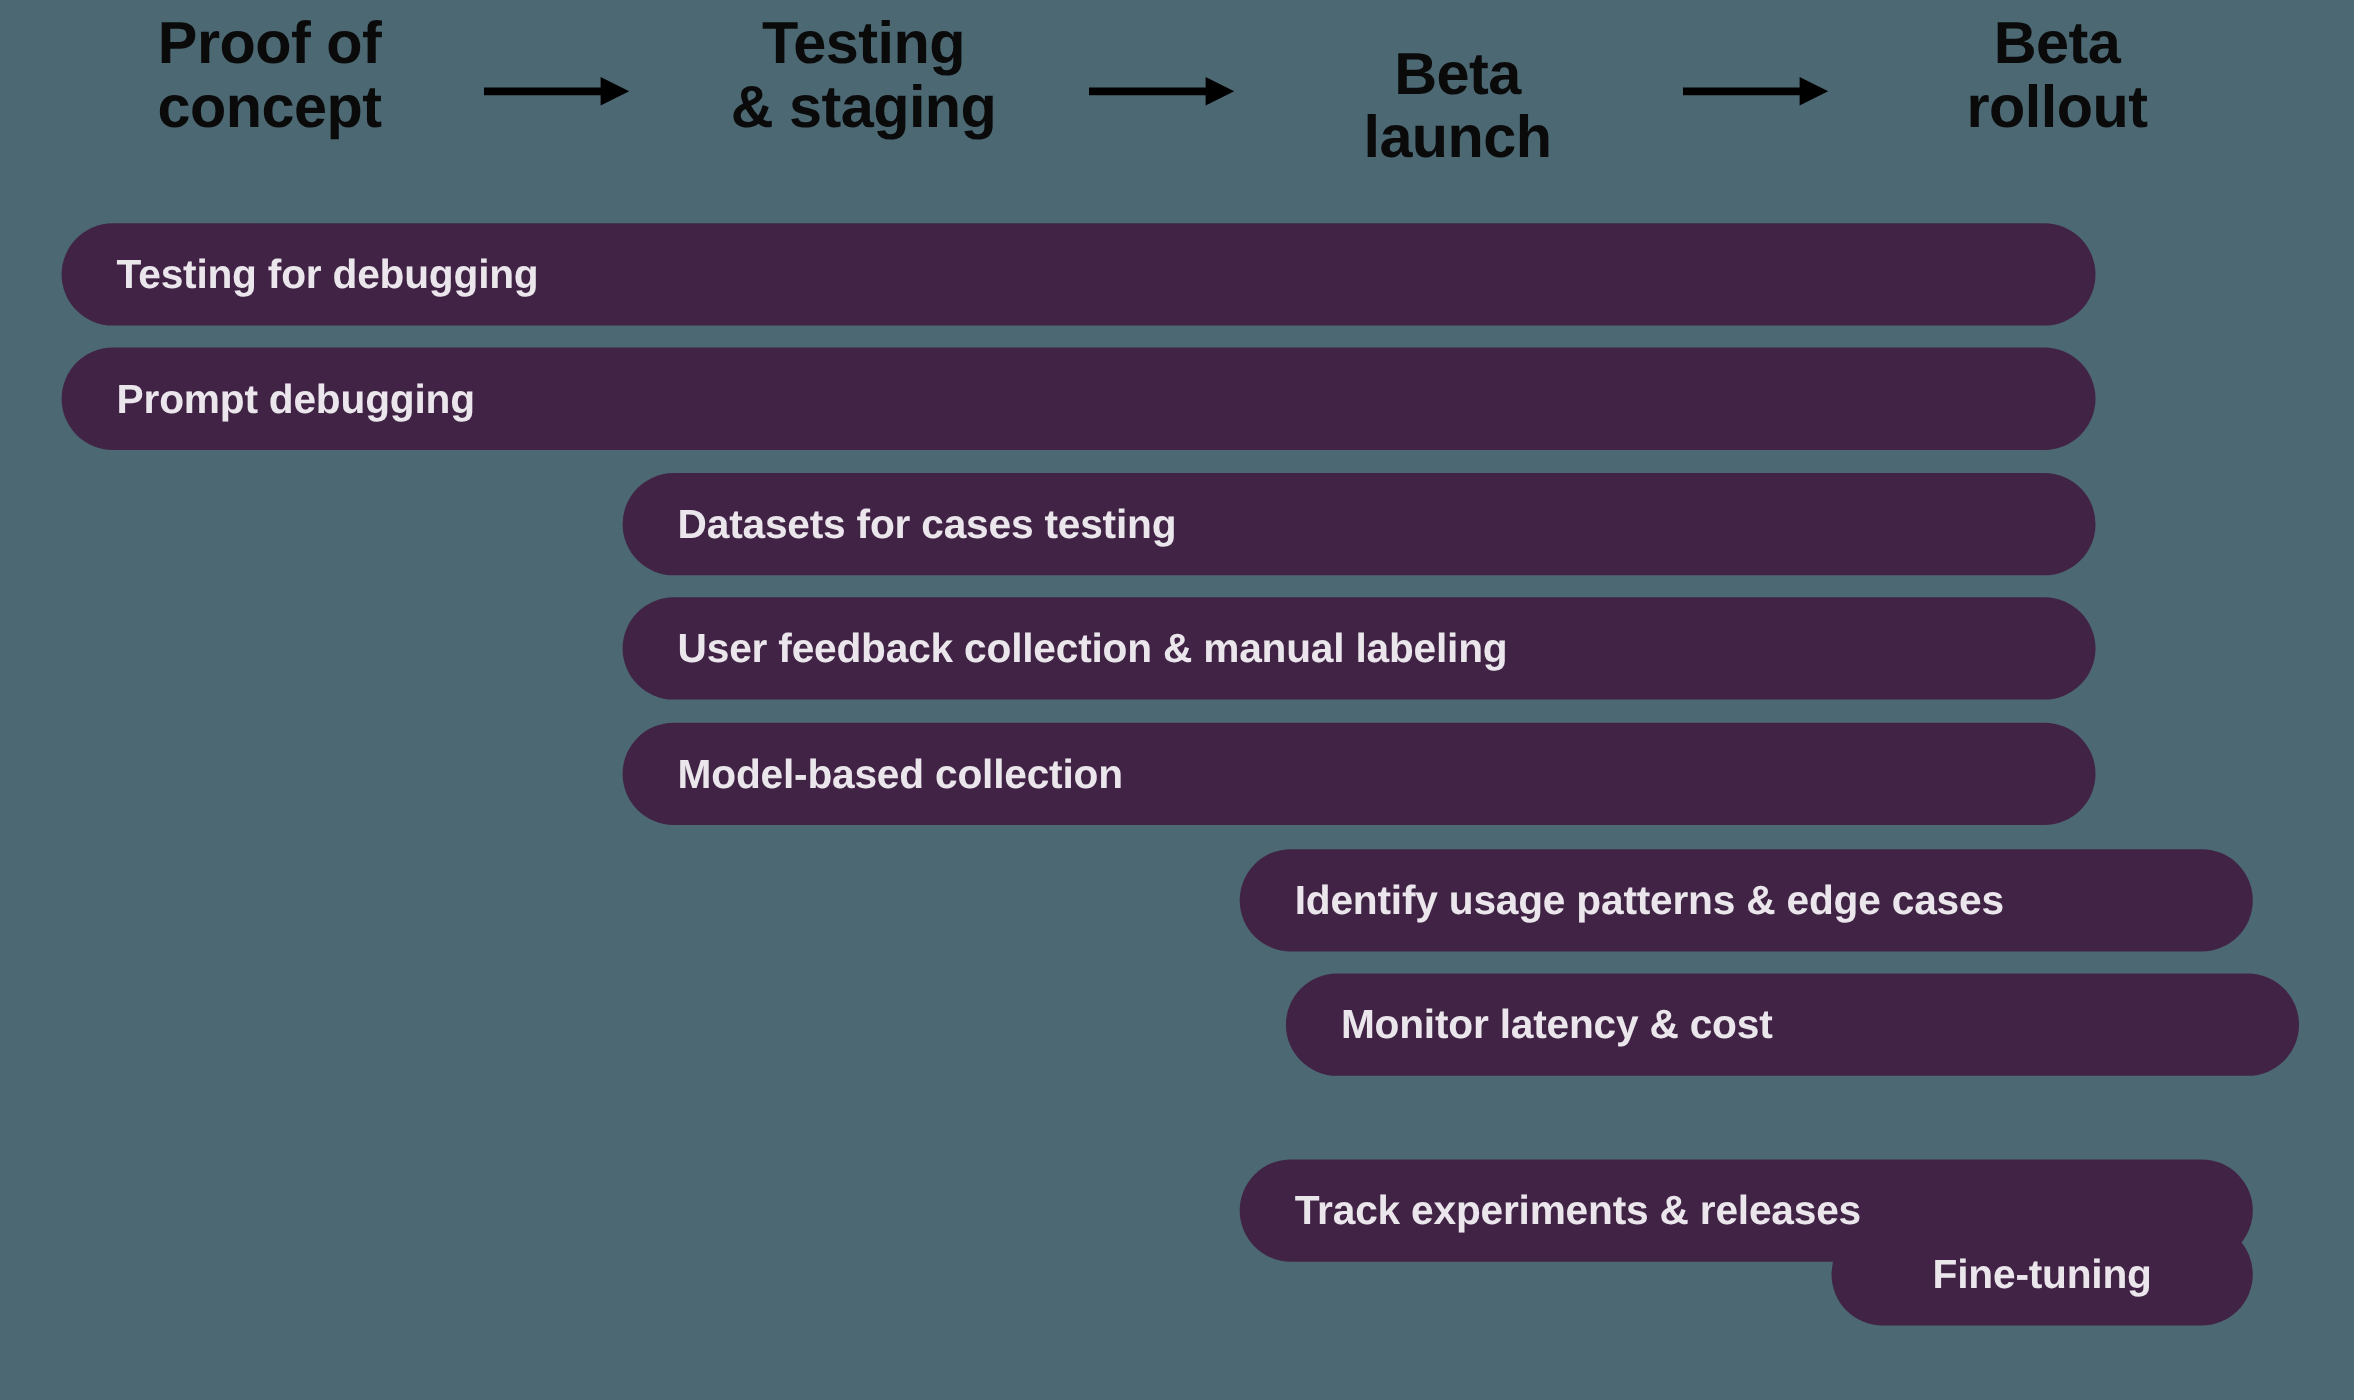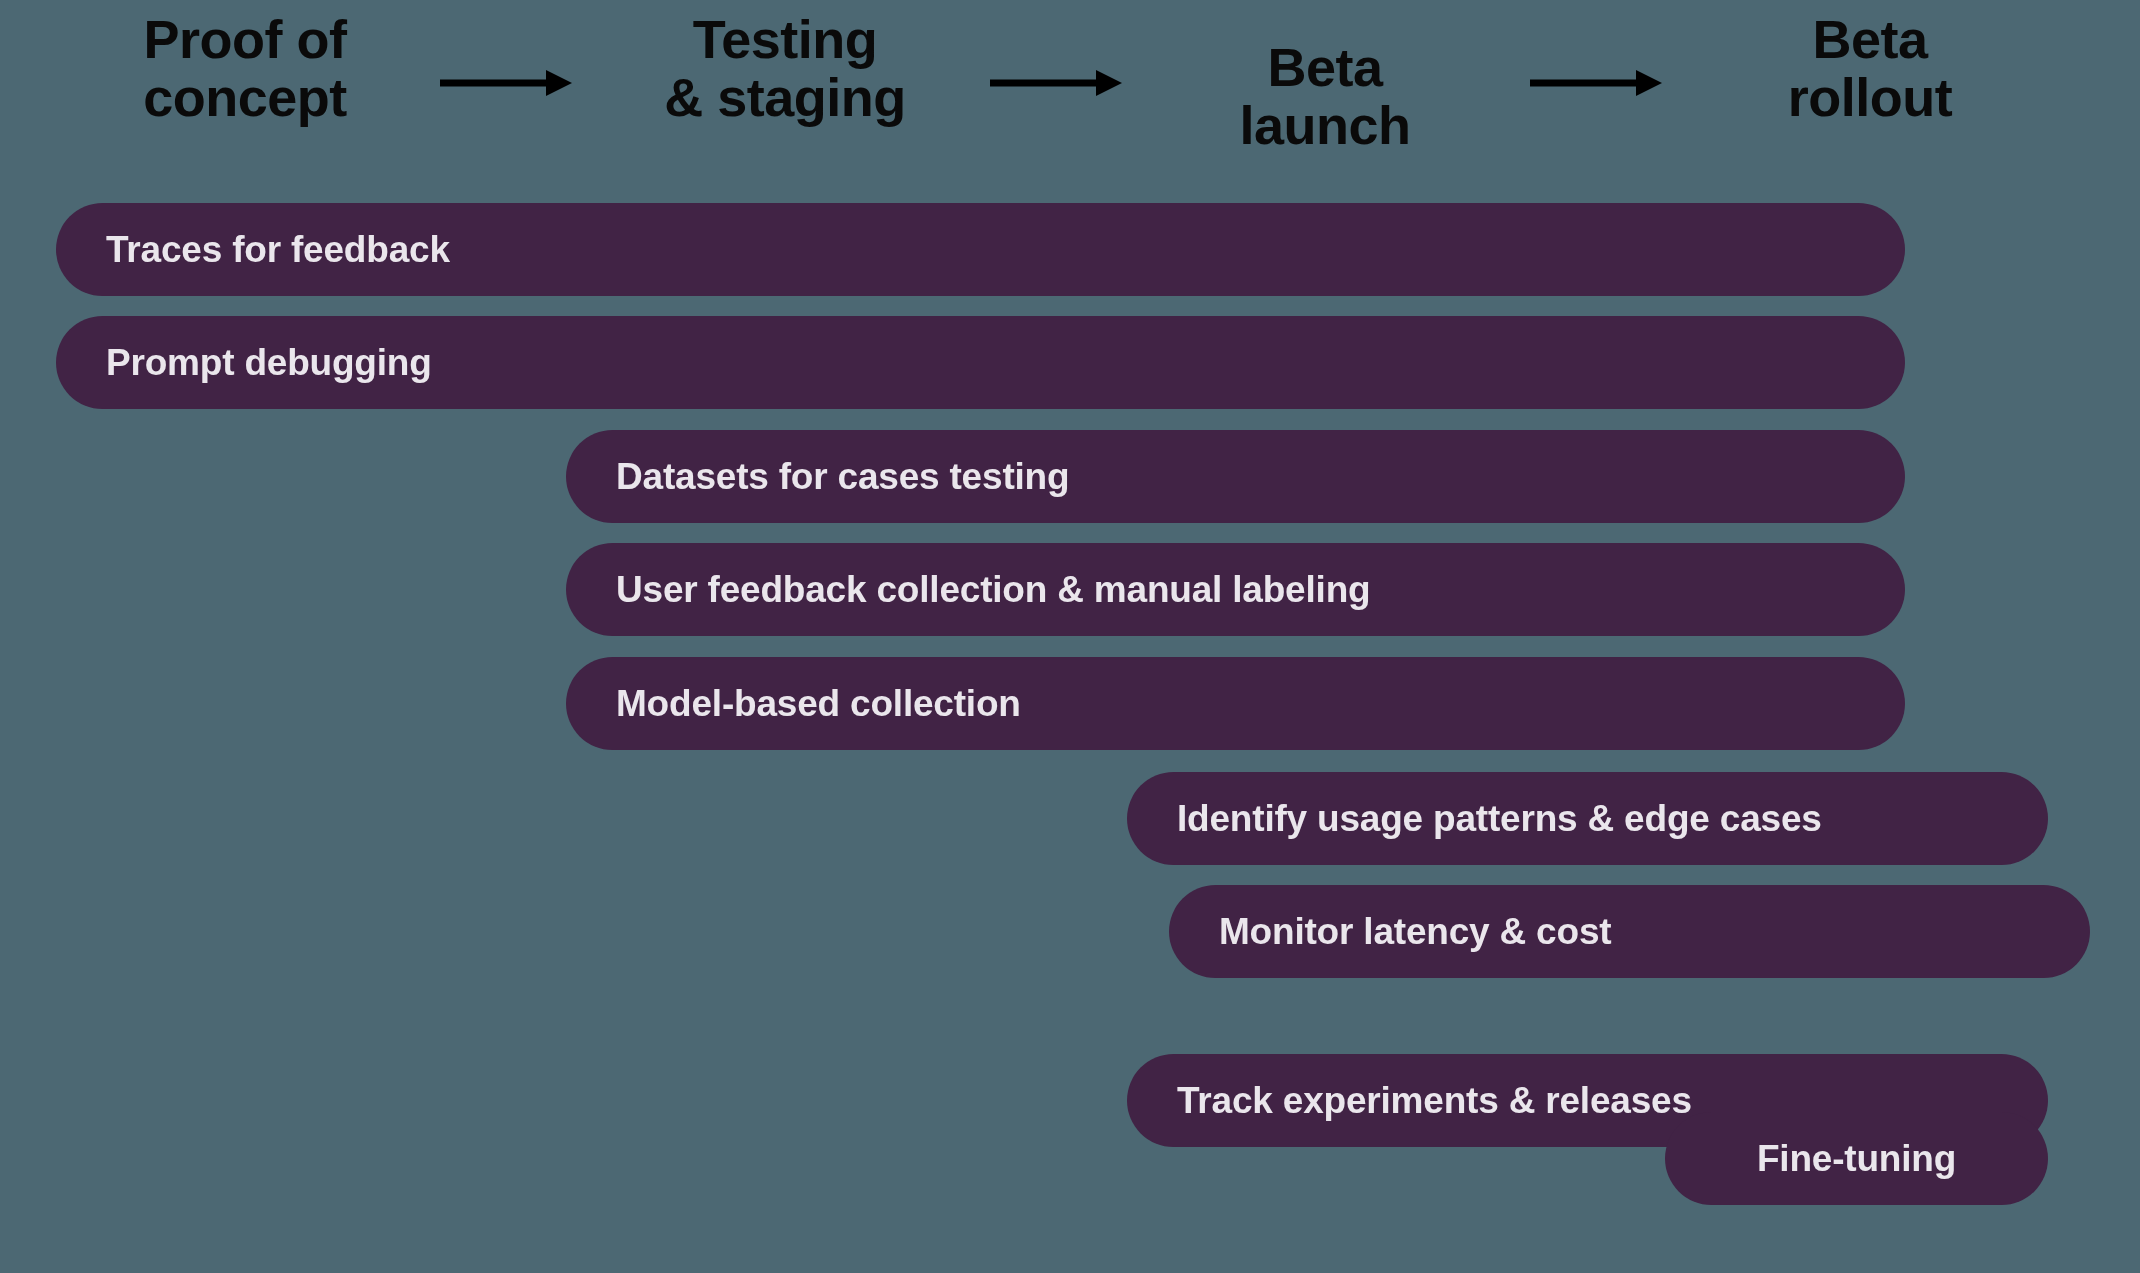--- a/index.html
+++ b/index.html
@@ -85,21 +85,21 @@
       </div>
       <div class="arrow" style="left: 1530px; top: 68px; width: 132px;">
         <svg width="132" height="30" viewBox="0 0 132 30">
           <line x1="0" y1="15" x2="112" y2="15" stroke="#000000" stroke-width="7"></line>
           <polygon points="106,2 132,15 106,28" fill="#000000"></polygon>
         </svg>
       </div>
     </div>
   <div id="bars-layer">
       <div class="bar align-left" style="left: 56px; top: 203px; width: 1849px;">
-        <span class="bar-label">Traces for feedback</span>
+        <span class="bar-label">Testing for debugging</span>
       </div>
       <div class="bar align-left" style="left: 56px; top: 316px; width: 1849px;">
         <span class="bar-label">Prompt debugging</span>
       </div>
       <div class="bar align-left" style="left: 566px; top: 430px; width: 1339px;">
         <span class="bar-label">Datasets for cases testing</span>
       </div>
       <div class="bar align-left" style="left: 566px; top: 543px; width: 1339px;">
         <span class="bar-label">User feedback collection &amp; manual labeling</span>
       </div>

